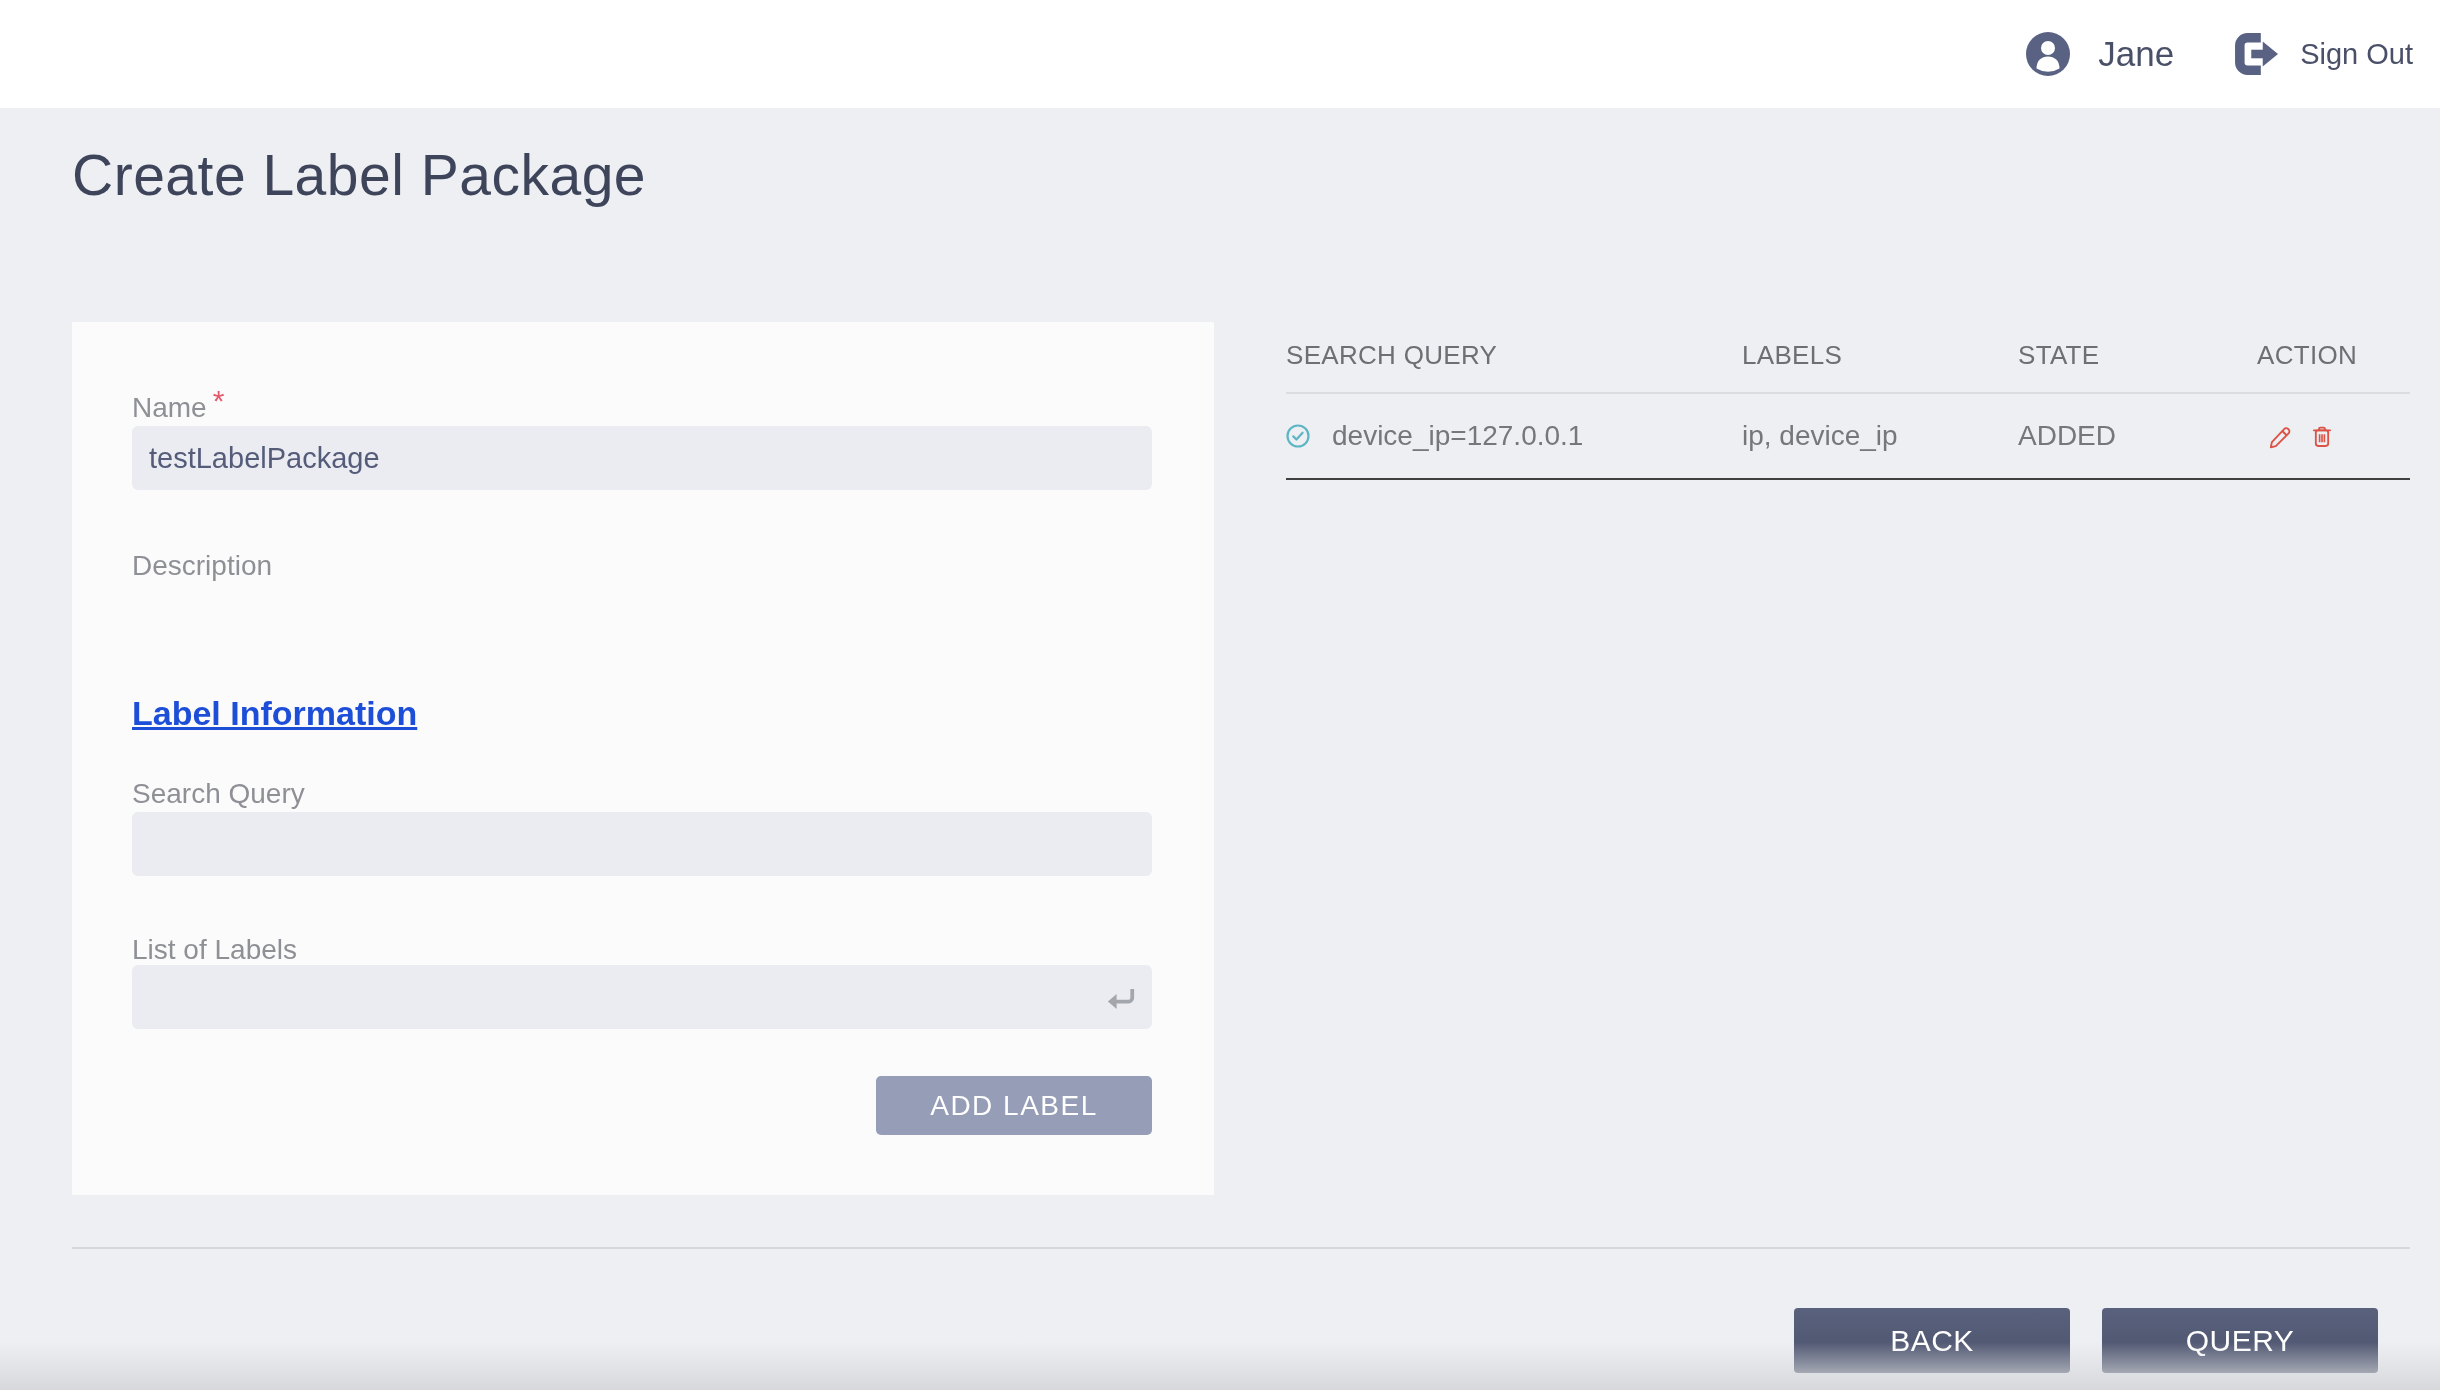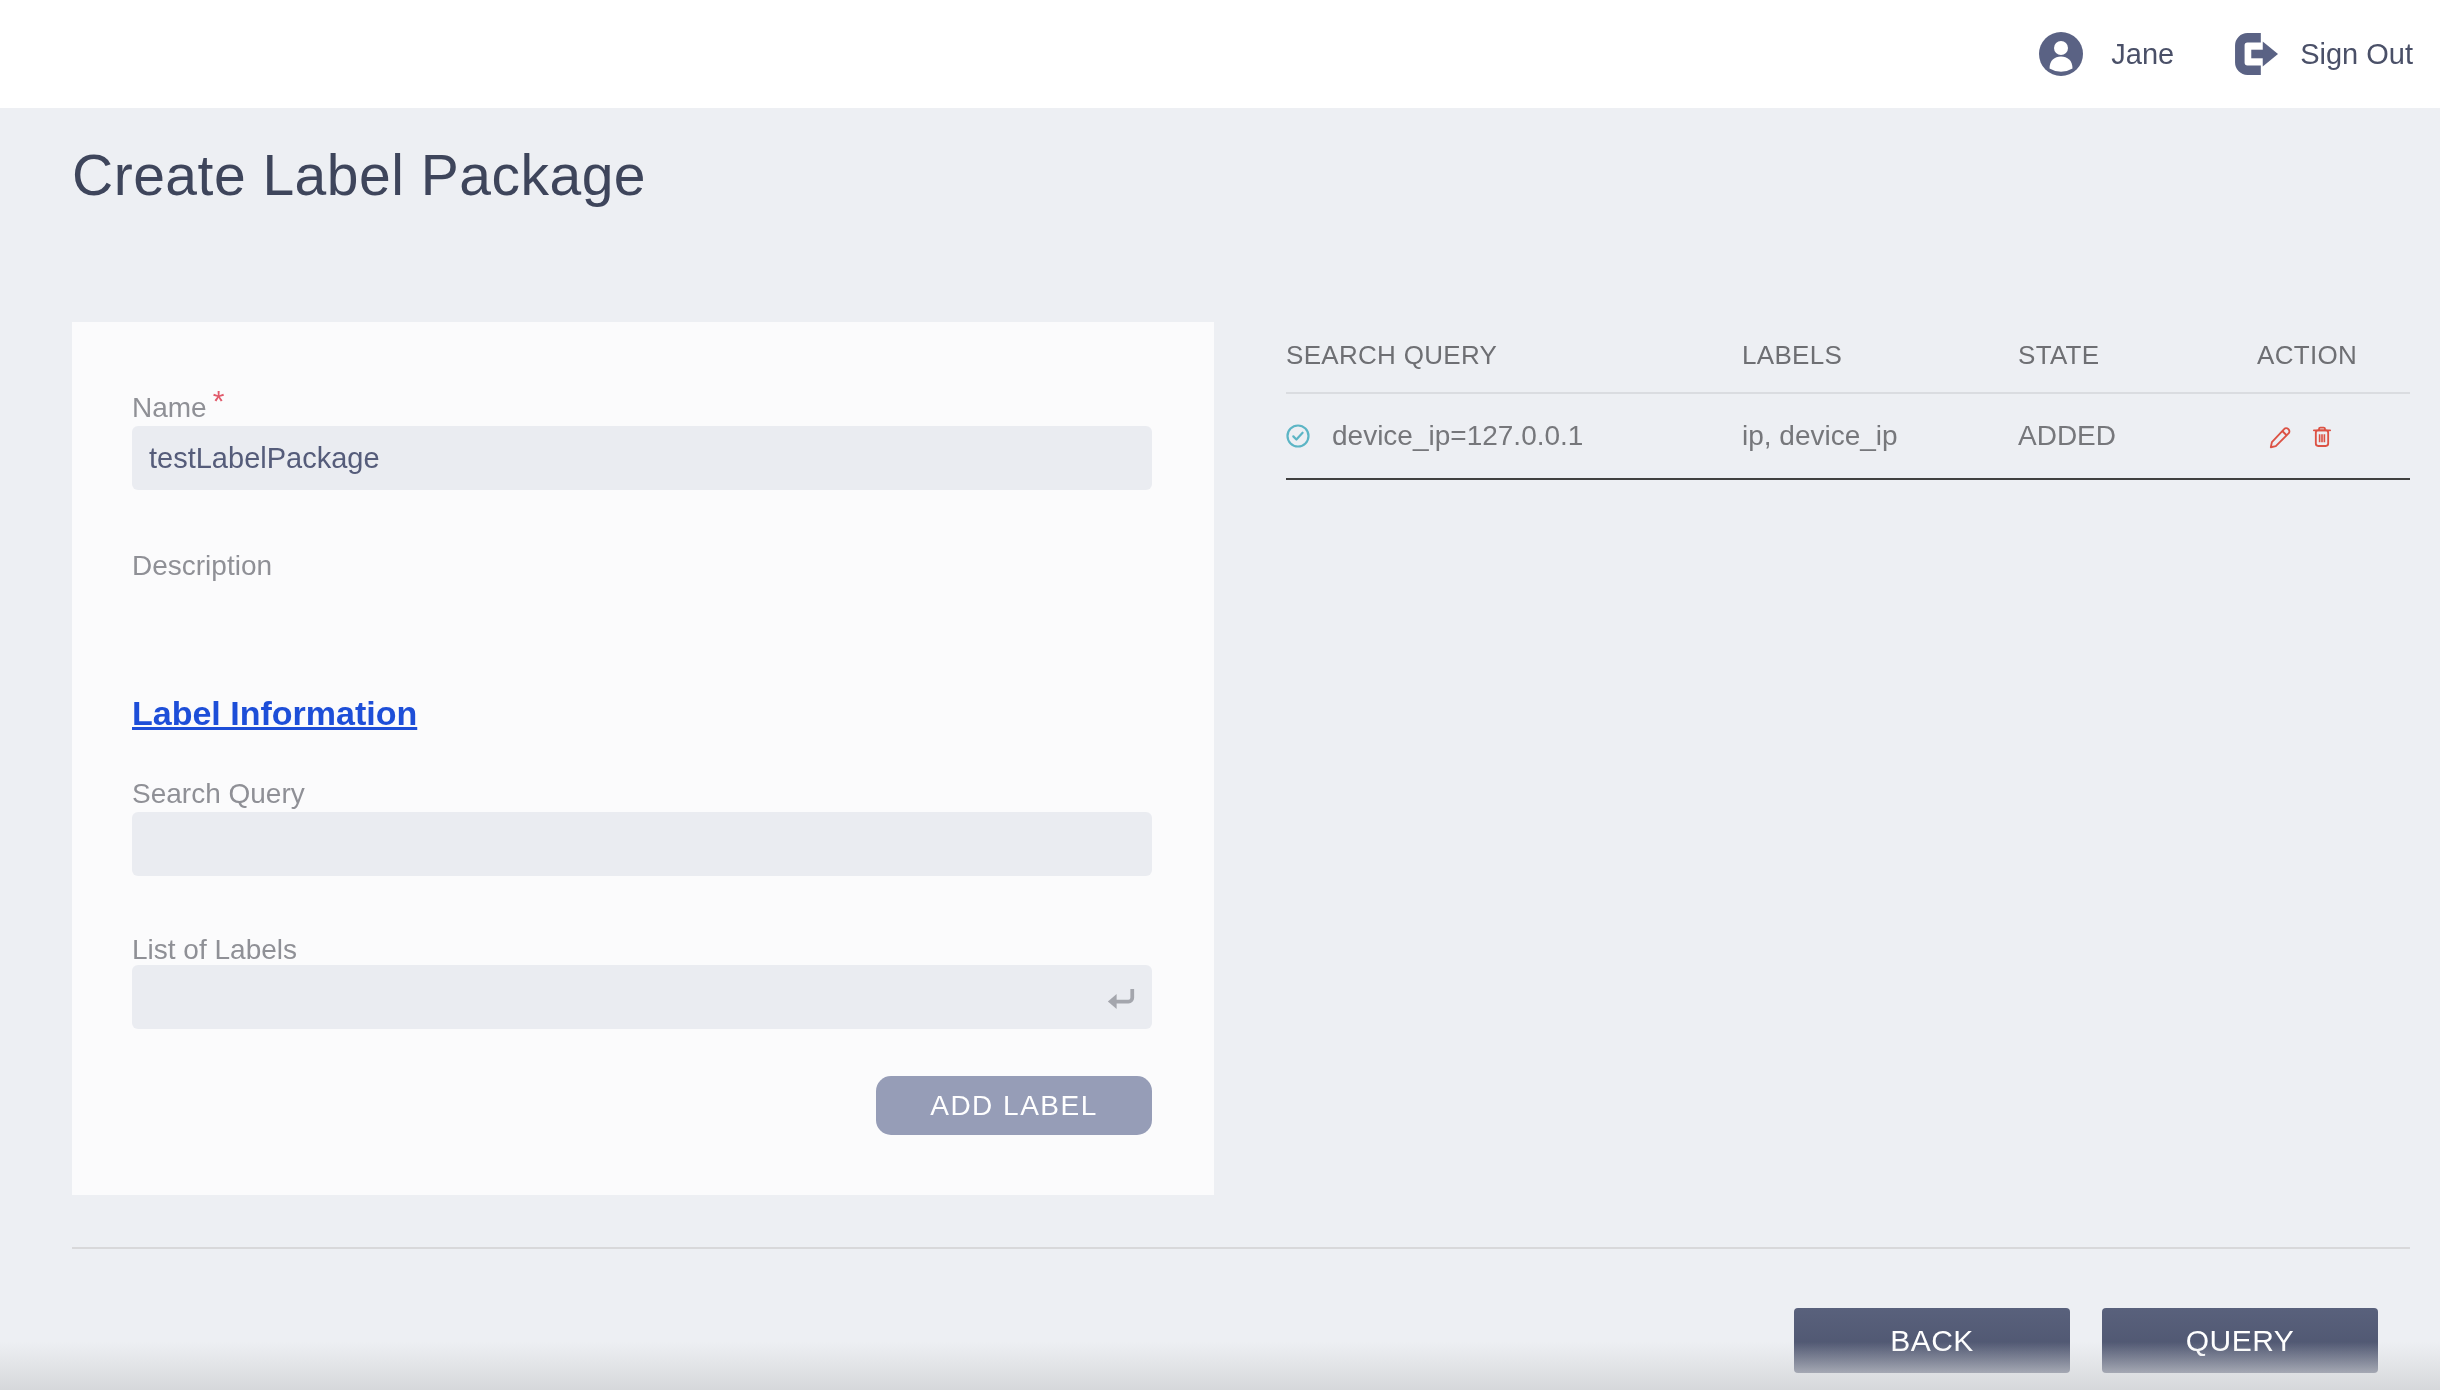--- a/index.html
+++ b/index.html
@@ -3,38 +3,38 @@
 <meta charset="utf-8">
 <style>
   html,body{margin:0;padding:0;}
   body{font-family:"Liberation Sans","DejaVu Sans",sans-serif;}
   .page{position:relative;width:2440px;height:1390px;background:#edeff3;overflow:hidden;}
 
   
   .topbar{position:absolute;left:0;top:0;width:2440px;height:108px;background:#ffffff;
           display:flex;align-items:center;justify-content:flex-end;box-sizing:border-box;padding-right:27px;}
   .topbar .user-ic{width:44px;height:44px;margin-right:28px;}
-  .topbar .uname{font-size:29px;color:#4a5068;margin-right:60px;}
+  .topbar .uname{font-size:35px;color:#4a5068;margin-right:60px;}
   .topbar .out-ic{width:46px;height:42px;margin-right:20px;}
   .topbar .sout{font-size:29px;color:#4a5068;}
 
   .page-title{position:absolute;left:72px;top:142px;font-size:57px;font-weight:300;
               color:#3e455b;letter-spacing:0.5px;}
 
   
   .card{position:absolute;left:72px;top:322px;width:1142px;height:873px;background:#fbfbfc;}
   .fld-label{position:absolute;left:60px;font-size:28px;color:#8f9096;}
   .req{color:#e15a6b;font-size:30px;vertical-align:6px;margin-left:6px;}
   .fld-input{position:absolute;left:60px;width:1020px;height:64px;background:#eaecf1;border:none;
              border-radius:6px;box-sizing:border-box;padding:0 56px 0 17px;font-size:29px;color:#555c7a;
              font-family:"Liberation Sans","DejaVu Sans",sans-serif;outline:none;}
   .sec-head{position:absolute;left:60px;top:372px;font-size:34px;font-weight:bold;color:#1d4ed8;text-decoration:underline;}
   .enter-ic{position:absolute;left:1032px;top:662px;width:34px;height:30px;}
   .addlabel-btn{position:absolute;left:804px;top:754px;width:276px;height:59px;background:#969db7;
-                border:none;border-radius:15px;color:#ffffff;font-size:28px;letter-spacing:1.5px;
+                border:none;border-radius:5px;color:#ffffff;font-size:28px;letter-spacing:1.5px;
                 font-family:"Liberation Sans","DejaVu Sans",sans-serif;cursor:pointer;}
 
   
   .ltable{position:absolute;left:1286px;top:342px;width:1124px;}
   .thead{display:grid;grid-template-columns:456px 276px 239px 153px;font-size:26px;color:#6e6f73;
          line-height:26px;padding-bottom:24px;border-bottom:2px solid #dadce0;letter-spacing:0.3px;}
   .trow{display:grid;grid-template-columns:456px 276px 239px 153px;align-items:center;height:84px;
         border-bottom:2px solid #404040;font-size:28px;color:#76777b;}
   .qcell{display:flex;align-items:center;}
   .qcell .chk{width:24px;height:24px;margin-right:22px;flex:0 0 auto;}

